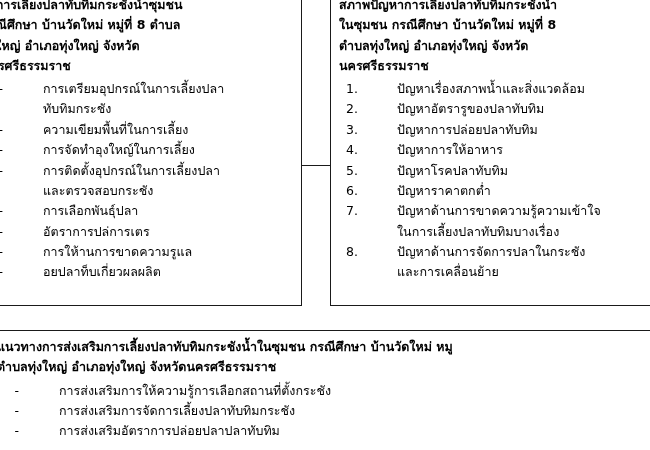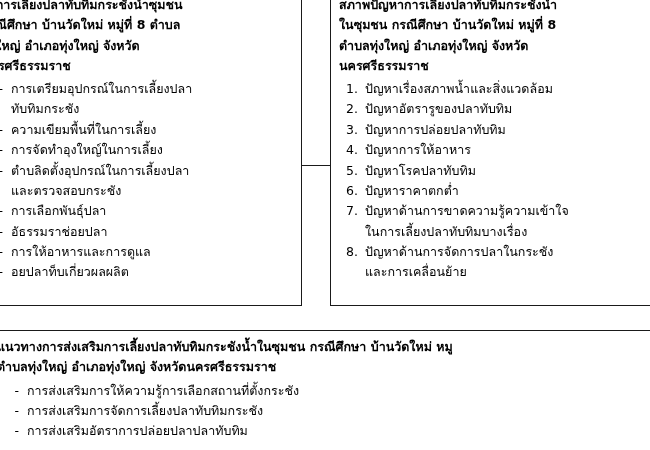--- a/index.html
+++ b/index.html
@@ -91,20 +91,21 @@
   }
 
   .marker.dash {
     width: 30px;
     padding-right: 8px;
   }
 
   .item-text {
     flex: 1 1 auto;
     white-space: pre-line;
+    margin-left: 32px;
   }
 
   
   .connector {
     position: absolute;
     background: #1a1a1a;
   }
   #connector-mid {
     left: 300px;
     top: 165px;
@@ -133,34 +134,34 @@
       <li class="item">
         <span class="marker dash">-</span>
         <span class="item-text">ความเขียมพื้นที่ในการเลี้ยง</span>
       </li>
       <li class="item">
         <span class="marker dash">-</span>
         <span class="item-text">การจัดทำอุงใหญ์ในการเลี้ยง</span>
       </li>
       <li class="item">
         <span class="marker dash">-</span>
-        <span class="item-text">ตำบลิดตั้งอุปกรณ์ในการเลี้ยงปลา
+        <span class="item-text">การติดตั้งอุปกรณ์ในการเลี้ยงปลา
 และตรวจสอบกระชัง</span>
       </li>
       <li class="item">
         <span class="marker dash">-</span>
         <span class="item-text">การเลือกพันธุ์ปลา</span>
       </li>
       <li class="item">
         <span class="marker dash">-</span>
-        <span class="item-text">อัธรรมราช่อยปลา</span>
-      </li>
-      <li class="item">
-        <span class="marker dash">-</span>
-        <span class="item-text">การให้อาหารและการดูแล</span>
+        <span class="item-text">อัตราการปล่การเตร</span>
+      </li>
+      <li class="item">
+        <span class="marker dash">-</span>
+        <span class="item-text">การให้านการขาดความรูแล</span>
       </li>
       <li class="item">
         <span class="marker dash">-</span>
         <span class="item-text">อยปลาท็บเกี่ยวผลผลิต</span>
       </li>
     </ul>
   </div>
 
   <div class="box" id="box-right">
     <div class="box-title">สภาพปัญหาการเลี้ยงปลาทับทิมกระชังน้ำ

